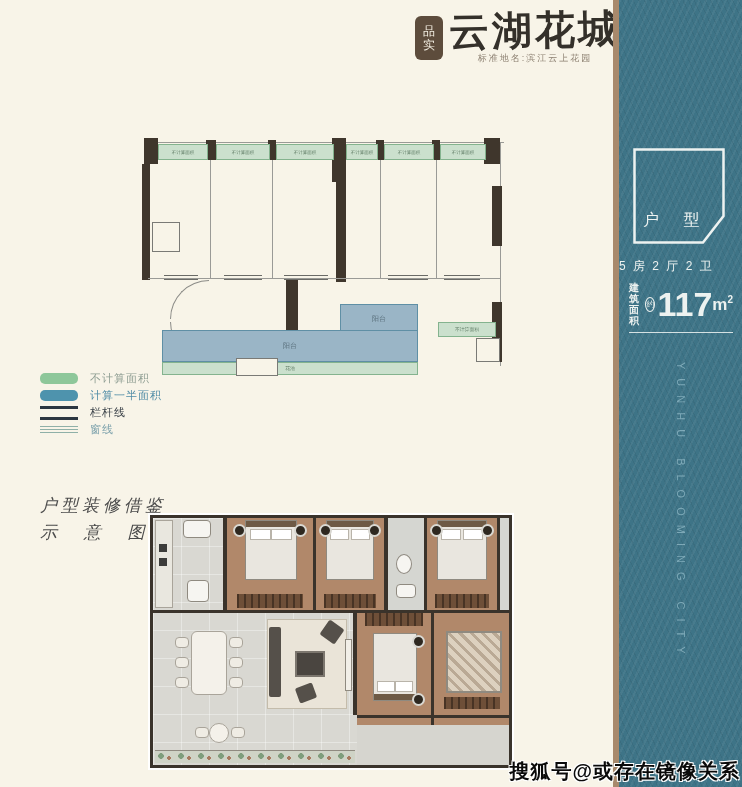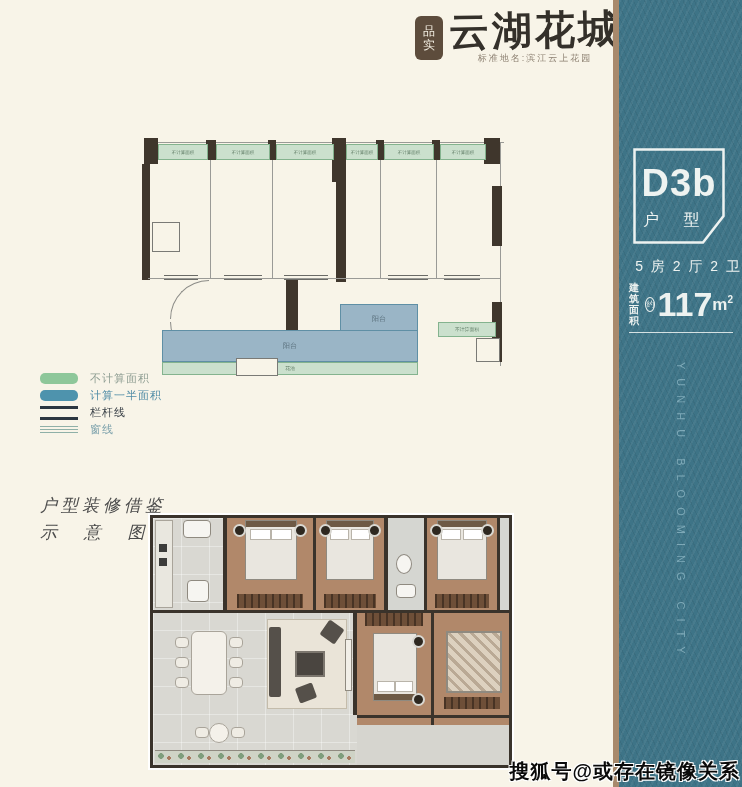--- a/index.html
+++ b/index.html
@@ -91,22 +91,22 @@
   
   .sidebar{position:absolute;top:0;right:0;width:123px;height:787px;background:#3e7487;
            border-left:6px solid #a8896c;
            background-image:repeating-linear-gradient(115deg,rgba(255,255,255,.05) 0 2px,transparent 2px 6px),
                             repeating-linear-gradient(65deg,rgba(0,0,0,.06) 0 1px,transparent 1px 5px);}
   .unitbox{position:absolute;left:14px;top:148px;width:92px;height:96px;}
   .unit-code{position:absolute;left:0;top:14px;width:92px;text-align:center;color:#eef3f1;
              font-size:38px;font-weight:bold;letter-spacing:1px;}
   .unit-type{position:absolute;left:0;top:62px;width:92px;text-align:left;color:#eef3f1;
              font-size:16px;letter-spacing:10px;text-indent:10px;}
-  .rooms-line{position:absolute;left:0;top:258px;width:123px;text-align:right;color:#edf2f0;
-              font-size:14px;letter-spacing:2px;}
+  .rooms-line{position:absolute;left:0;top:258px;width:123px;text-align:left;color:#edf2f0;
+              font-size:12px;letter-spacing:2px;}
   .area-row{position:absolute;left:10px;top:282px;width:104px;display:flex;align-items:center;
             color:#edf2f0;border-bottom:1px solid rgba(240,245,243,.85);padding-bottom:6px;}
   .area-lab{font-size:10px;font-weight:bold;line-height:11px;letter-spacing:1px;}
   .approx{width:13px;height:13px;border:1px solid #edf2f0;border-radius:50%;font-size:8px;
           line-height:13px;text-align:center;margin:0 2px 0 3px;}
   .area-val{font-size:34px;font-weight:bold;line-height:32px;}
   .area-unit{font-size:17px;font-weight:bold;}
   .area-sup{font-size:10px;vertical-align:super;}
   .v-text{position:absolute;left:56px;top:362px;writing-mode:vertical-rl;
           font-size:11px;letter-spacing:9px;color:rgba(176,214,224,.55);}
@@ -338,21 +338,20 @@
     </div>
     <div class="wallseg" style="left:204px;top:197px;width:152px;height:3px"></div>
     <div class="room" style="left:204px;top:207px;width:152px;height:40px;background:#d6d5cf"></div>
   </div>
 
   <aside class="sidebar">
     <div class="unitbox">
       <svg width="92" height="96" viewBox="0 0 92 96">
         <path d="M1.5,1.5 H90.5 V68 L70,94.5 H1.5 Z" fill="none" stroke="#edf2f1" stroke-width="2.5"></path>
       </svg>
-      <div class="unit-code">D3b</div>
       <div class="unit-type">户 型</div>
     </div>
     <div class="rooms-line">5 房 2 厅 2 卫</div>
     <div class="area-row">
       <div class="area-lab">
         <div>建筑</div>
         <div>面积</div>
       </div>
       <div class="approx">约</div>
       <div class="area-val">117</div>

